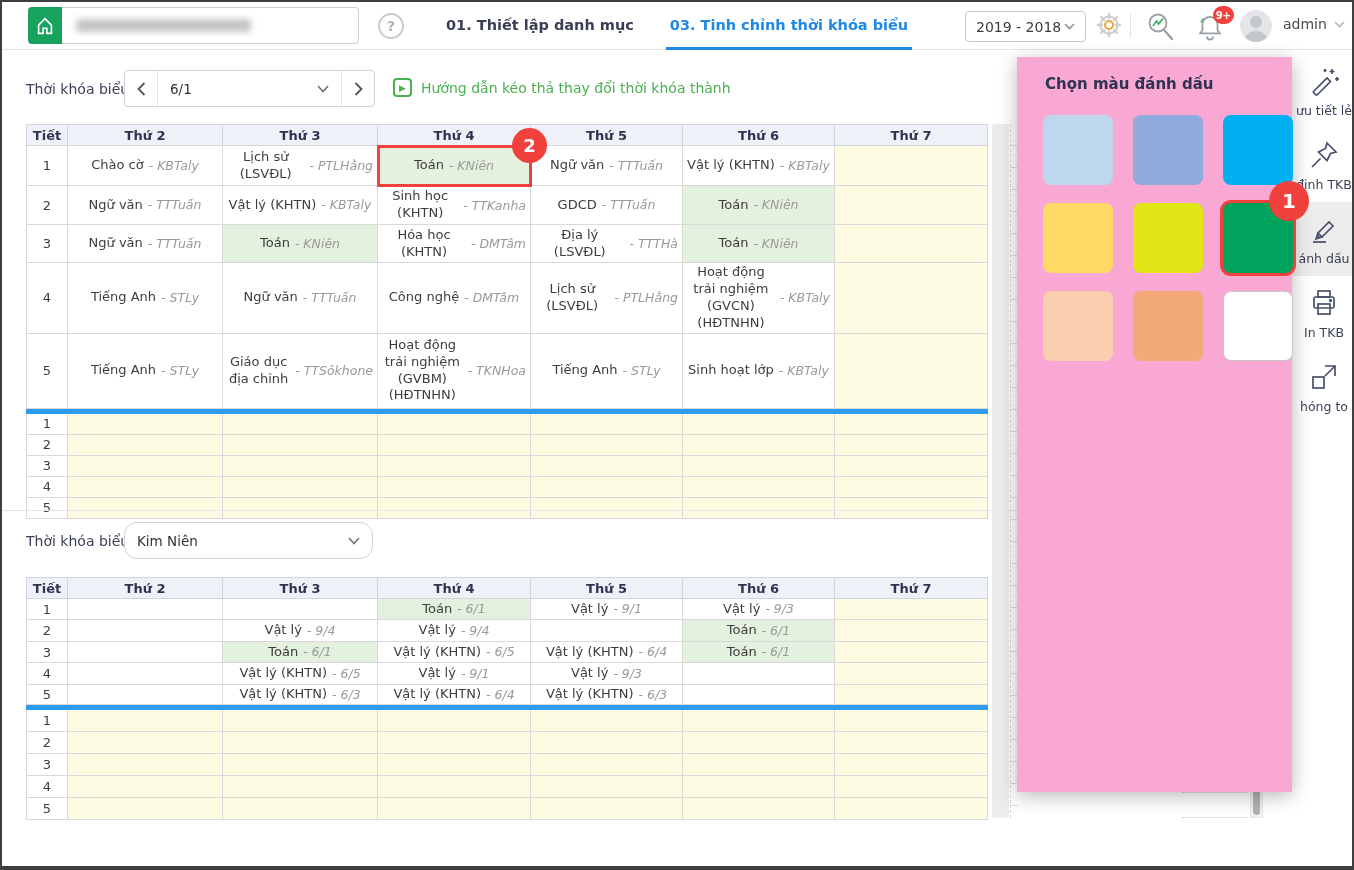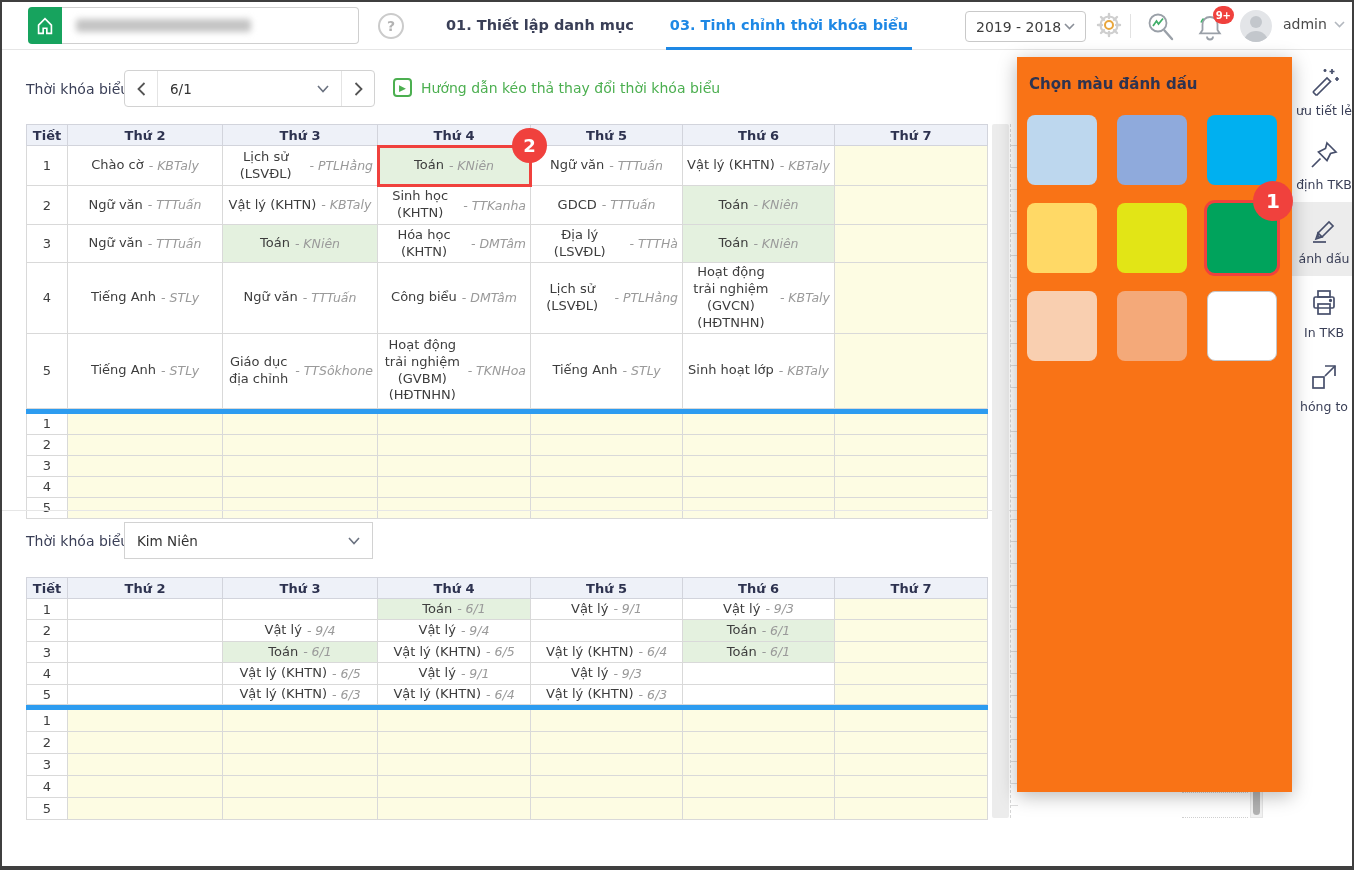--- a/index.html
+++ b/index.html
@@ -28,21 +28,21 @@
   .chev { color:#9aa0a8; font-size:11px; }
   
   .tkb-label { position:absolute; left:24px; font-size:14px; color:#3a3f57; }
   .selector { position:absolute; left:122px; top:68px; height:37px; display:flex; border:1px solid #d2d2d2; border-radius:4px; background:#fff; overflow:hidden; }
   .sel-arrow { width:33px; display:flex; align-items:center; justify-content:center; color:#555; font-size:15px; cursor:pointer; }
   .sel-arrow.prev { border-right:1px solid #e4e4e4; }
   .sel-arrow.next { border-left:1px solid #e4e4e4; }
   .sel-value { width:183px; display:flex; align-items:center; justify-content:space-between; padding:0 12px; font-size:13.5px; color:#333; cursor:pointer; }
   .guide { position:absolute; left:391px; top:76px; display:flex; align-items:center; gap:9px; color:#4caf50; font-size:14px; cursor:pointer; }
   .play-icon { width:19px; height:19px; border:2px solid #4caf50; border-radius:4px; display:flex; align-items:center; justify-content:center; font-size:9px; color:#4caf50; }
-  .select2 { position:absolute; left:122px; top:520px; width:249px; height:37px; border:1px solid #d2d2d2; border-radius:0; display:flex; align-items:center; justify-content:space-between; padding:0 12px; font-size:13.5px; color:#333; background:#fff; cursor:pointer; }
+  .select2 { position:absolute; left:122px; top:520px; width:249px; height:37px; border:1px solid #d2d2d2; border-radius:13px; display:flex; align-items:center; justify-content:space-between; padding:0 12px; font-size:13.5px; color:#333; background:#fff; cursor:pointer; }
   .section-divider { position:absolute; left:0; top:508px; width:100%; height:1px; background:#e6e6e6; }
   
   .ttable { position:absolute; left:24px; border-collapse:collapse; table-layout:fixed; font-size:13px; background:#fff; }
   #table1 { top:122px; }
   #table2 { top:575px; }
   .ttable th { background:#eef1f8; border:1px solid #d2d4dc; color:#2e3350; font-size:13px; font-weight:700; height:21px; padding:0 2px; }
   .ttable td { border:1px solid #d9d9d9; padding:1px 4px; }
   td.period { text-align:center; background:#fff; color:#3d3d3d; }
   td.cell { position:relative; }
   .cwrap { display:flex; align-items:center; justify-content:center; gap:5px; width:100%; height:100%; }
@@ -56,21 +56,21 @@
   .badge { position:absolute; background:#f0413d; color:#fff; border-radius:50%; display:flex; align-items:center; justify-content:center; font-weight:700; z-index:40; }
   .cell-badge { width:35px; height:35px; top:-18px; right:-17px; font-size:18px; }
   .swatch-badge { width:40px; height:40px; top:-22px; right:-16px; font-size:20px; }
   
   .vtrack1 { position:absolute; left:990px; top:122px; width:17px; height:694px; background:#ececec; border-radius:2px; z-index:4; }
   .dash-sliver { position:absolute; left:1008px; top:122px; width:8px; height:694px; border-left:1px dashed #d6d6d6; background:repeating-linear-gradient(to bottom, transparent 0 21px, #dedede 21px 22px); z-index:3; }
   .vtrack2 { position:absolute; left:1248px; top:110px; width:13px; height:706px; background:#f2f2f2; border:1px solid #e5e5e5; z-index:5; display:flex; flex-direction:column; justify-content:flex-end; }
   .vthumb { height:26px; margin:2px; background:#b2b2b2; border-radius:6px; }
   .dotted-cells { position:absolute; left:1180px; top:790px; width:66px; height:26px; border-top:1px dotted #cfcfcf; border-bottom:1px dotted #cfcfcf; z-index:4; }
   
-  .color-panel { position:absolute; left:1015px; top:55px; width:275px; height:735px; background:#f97316; box-shadow:0 4px 18px rgba(0,0,0,0.28); z-index:30; padding:16px 0; }
+  .color-panel { position:absolute; left:1015px; top:55px; width:275px; height:735px; background:#f9a8d4; box-shadow:0 4px 18px rgba(0,0,0,0.28); z-index:30; padding:16px 16px; }
   .cp-title { font-size:15px; font-weight:700; color:#2e3350; margin:2px 0 22px 12px; }
   .color-grid { display:grid; grid-template-columns:repeat(3,70px); gap:18px 20px; margin-left:10px; }
   .swatch { width:70px; height:70px; border-radius:8px; position:relative; cursor:pointer; }
   .swatch.bordered { border:1px solid #c6c6c6; }
   .swatch.selected { box-shadow:0 0 0 3px #f0413d; }
   
   .sidebar { position:absolute; left:1290px; top:48px; width:64px; height:776px; background:#fff; z-index:10; padding-top:4px; }
   .sb-item { height:74px; width:64px; display:flex; flex-direction:column; align-items:center; justify-content:center; gap:6px; cursor:pointer; }
   .sb-item.active { background:#ececec; }
   .sb-label { font-size:12.5px; color:#3a3f57; white-space:nowrap;text-align:right; }
@@ -171,21 +171,21 @@
         </svg>
     </div>
     <div class="sel-arrow next">
       <svg width="9" height="14" viewBox="0 0 9 14" fill="none" stroke="#555" stroke-width="1.8">
           <polyline points="1.5,1 7.5,7 1.5,13"></polyline>
         </svg>
     </div>
   </div>
   <div class="guide">
     <span class="play-icon">▶</span>
-    <span>Hướng dẫn kéo thả thay đổi thời khóa biểu</span>
+    <span>Hướng dẫn kéo thả thay đổi thời khóa thành</span>
   </div>
 
   <table class="ttable" id="table1">
       <colgroup>
         <col style="width: 41px;">
         <col style="width: 155px;">
         <col style="width: 155px;">
         <col style="width: 153px;">
         <col style="width: 152px;">
         <col style="width: 152px;">
@@ -315,21 +315,21 @@
             </div>
           </td>
           <td class="cell">
             <div class="cwrap">
               <span class="subj">Ngữ văn</span>
               <span class="code">- TTTuấn</span>
             </div>
           </td>
           <td class="cell">
             <div class="cwrap">
-              <span class="subj">Công biểu</span>
+              <span class="subj">Công nghệ</span>
               <span class="code">- DMTâm</span>
             </div>
           </td>
           <td class="cell">
             <div class="cwrap">
               <span class="subj">Lịch sử (LSVĐL)</span>
               <span class="code">- PTLHằng</span>
             </div>
           </td>
           <td class="cell">

